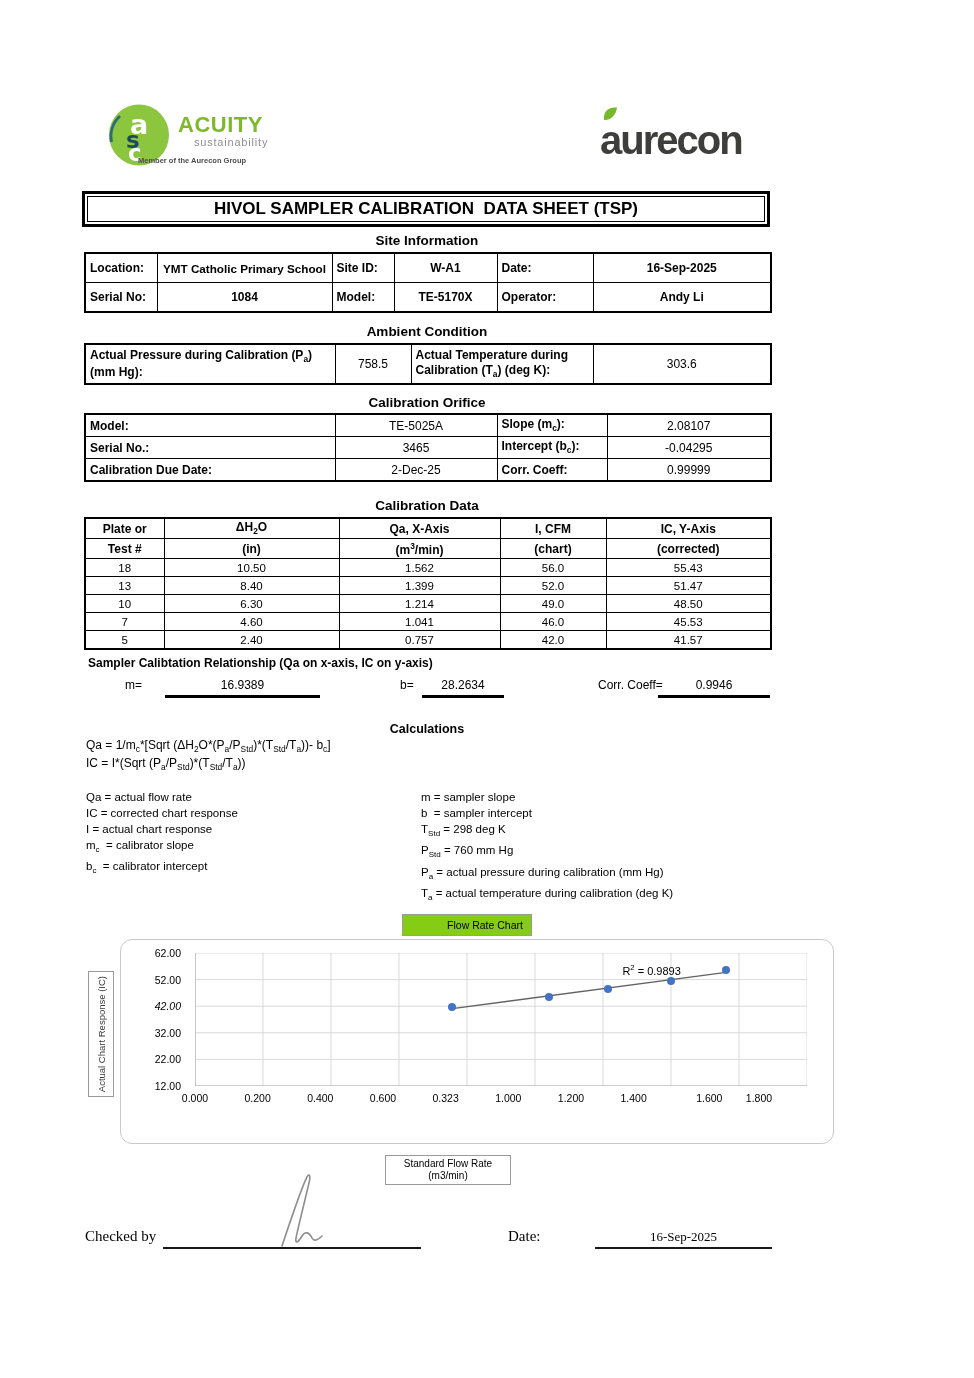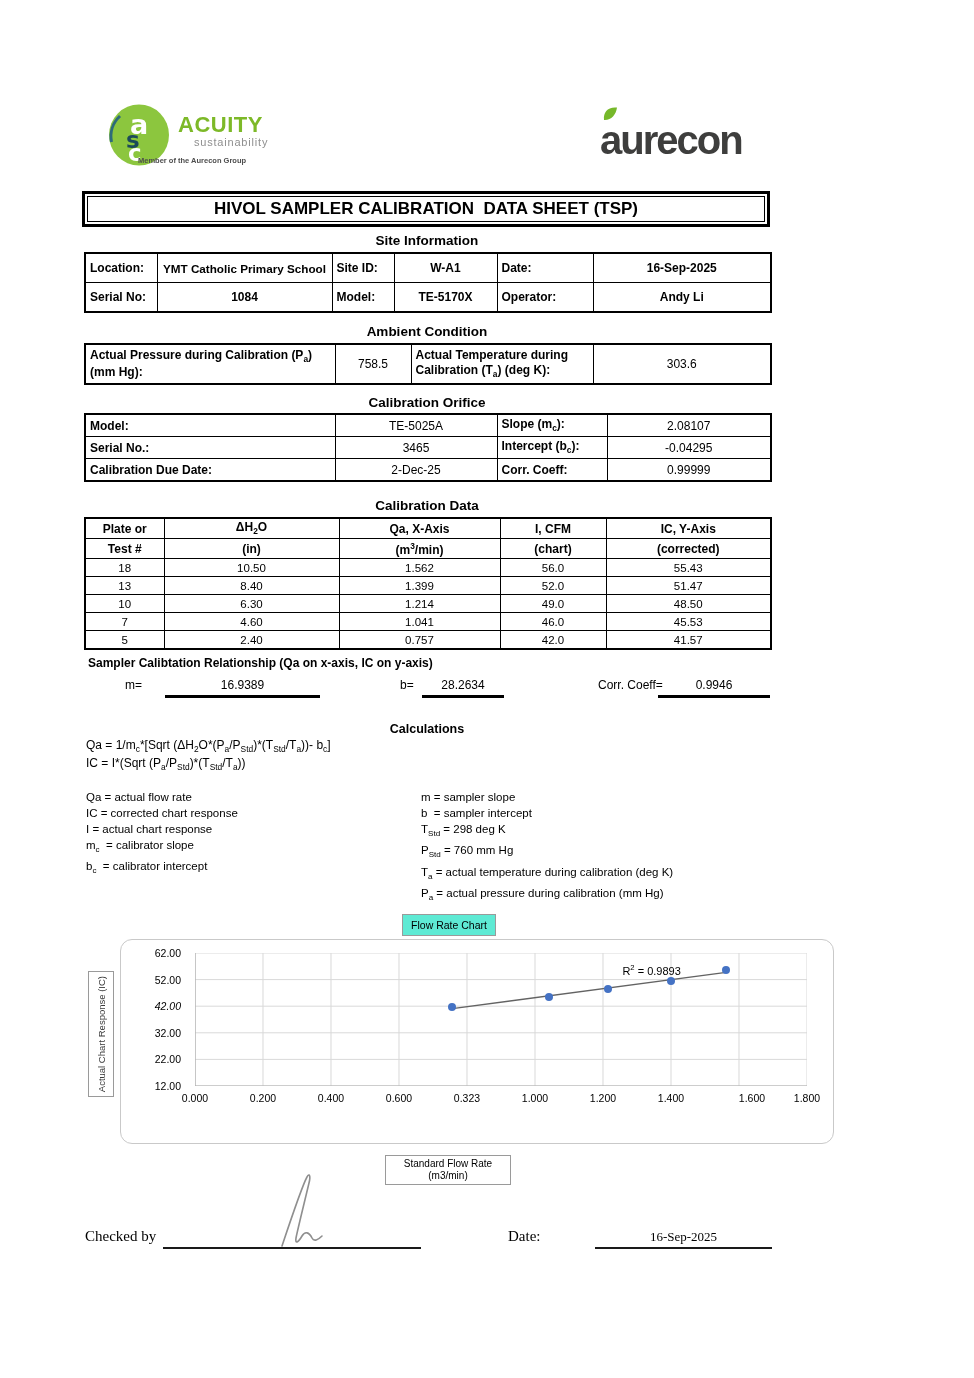--- a/index.html
+++ b/index.html
@@ -45,31 +45,31 @@
   .rel-line{position:absolute;height:3px;background:#000;}
   .rel-val{position:absolute;font-size:12px;text-align:center;}
 
   
   .formula{position:absolute;left:86px;font-size:12px;}
   .defs{position:absolute;font-size:11.5px;line-height:16px;}
   .def-line{white-space:nowrap;}
 
   
   .chart-title-box{position:absolute;left:402px;top:914px;width:92px;height:20px;border:1px solid #9a9a9a;
-                   display:flex;align-items:center;justify-content:center;font-size:10.5px;background:#5eead4;}
+                   display:flex;align-items:center;justify-content:center;font-size:10.5px;background:#84cc16;padding-left:36px;}
   .chart-frame{position:absolute;left:120px;top:939px;width:712px;height:203px;border:1px solid #c9c9c9;
                border-radius:12px;background:#fff;}
   .ylab-box{position:absolute;left:88px;top:971px;width:24px;height:124px;border:1px solid #9a9a9a;background:#fff;
             display:flex;align-items:center;justify-content:center;}
   .ylab-box span{writing-mode:vertical-rl;transform:rotate(180deg);font-size:9.5px;color:#3a3a3a;white-space:nowrap;}
   .plot{position:absolute;left:74px;top:13px;width:612px;height:133px;}
   .plot svg{position:absolute;left:0;top:0;width:100%;height:100%;}
   .y-ticks{position:absolute;left:0;top:13px;width:66px;height:133px;}
   .y-tick{position:absolute;right:6px;transform:translateY(-50%);font-size:10.5px;}
-  .x-ticks{position:absolute;left:74px;top:152px;width:612px;height:14px;}
+  .x-ticks{position:absolute;left:74px;top:152px;width:564px;height:14px;}
   .x-tick{position:absolute;transform:translateX(-50%);font-size:10.5px;}
   .pt{position:absolute;width:8px;height:8px;border-radius:50%;transform:translate(-50%,-50%);}
   .r2-label{position:absolute;transform:translate(-50%,-50%);font-size:11px;white-space:nowrap;}
   .xlab-box{position:absolute;left:385px;top:1155px;width:124px;height:28px;border:1px solid #9a9a9a;background:#fff;
             display:flex;flex-direction:column;align-items:center;justify-content:center;font-size:10px;line-height:12px;}
 
   
   .serif{font-family:"Liberation Serif",serif;}
   .checked-label{position:absolute;left:85px;top:1228px;font-size:15px;}
   .sign-line{position:absolute;left:163px;top:1247px;width:258px;height:2px;background:#1a1a1a;}
@@ -270,22 +270,22 @@
       <div class="def-line">IC = corrected chart response</div>
       <div class="def-line">I = actual chart response</div>
       <div class="def-line">m<sub>c</sub>&nbsp; = calibrator slope</div>
       <div class="def-line">b<sub>c</sub>&nbsp; = calibrator intercept</div>
     </div>
   <div class="defs" style="left:421px;top:789px;" id="rightDefs">
       <div class="def-line">m = sampler slope</div>
       <div class="def-line">b&nbsp; = sampler intercept</div>
       <div class="def-line">T<sub>Std</sub> = 298 deg K</div>
       <div class="def-line">P<sub>Std</sub> = 760 mm Hg</div>
+      <div class="def-line">P<sub>a</sub> = actual pressure during calibration (mm Hg)</div>
       <div class="def-line">T<sub>a</sub> = actual temperature during calibration (deg K)</div>
-      <div class="def-line">P<sub>a</sub> = actual pressure during calibration (mm Hg)</div>
     </div>
 
   <div class="chart-title-box">Flow Rate Chart</div>
   <div class="ylab-box">
       <span>Actual Chart Response (IC)</span>
     </div>
   <div class="chart-frame">
     <div class="y-ticks" id="yTicks">
         <div class="y-tick" style="top: 0%; padding-left: 43px;">62.00</div>
         <div class="y-tick" style="top: 20%;">52.00</div>

